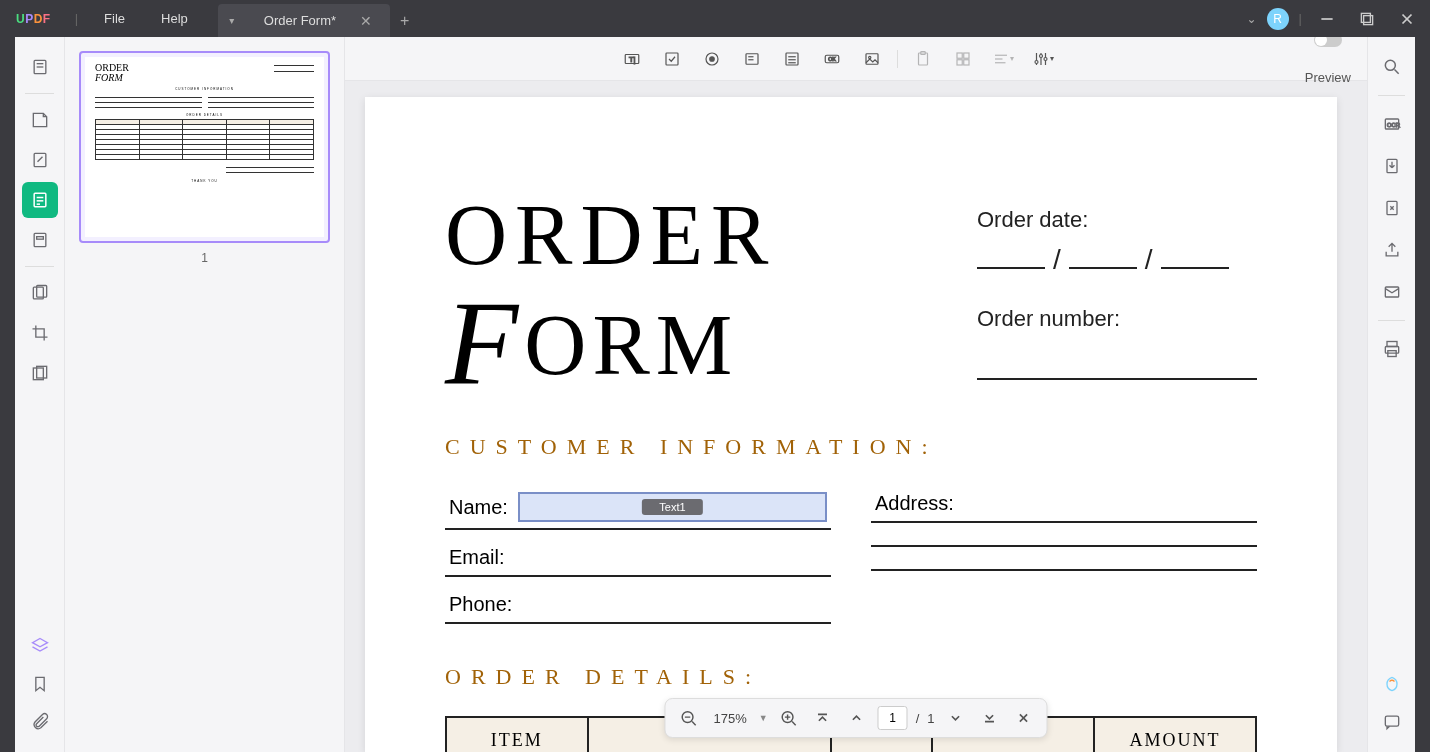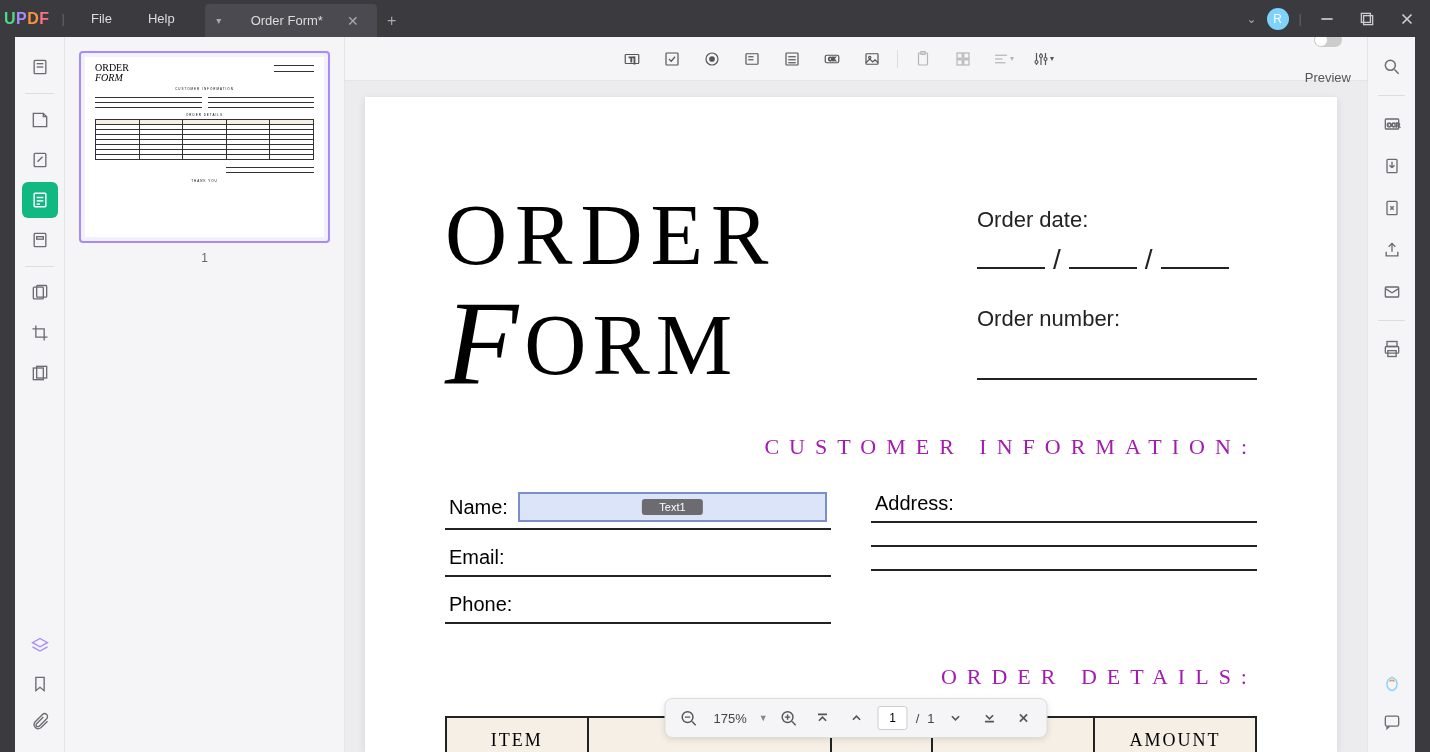--- a/index.html
+++ b/index.html
@@ -1,20 +1,20 @@
 <!DOCTYPE html>
 <html><head>
 <meta charset="utf-8">
 <style>
 * { box-sizing: border-box; margin: 0; padding: 0; }
 body { font-family: sans-serif; background: #3a3a3f; width: 1430px; height: 752px; overflow: hidden; position: relative; }
 
 
 .titlebar { height: 37px; background: #3a3a3f; display: flex; align-items: center; color: #ddd; font-size: 13px; }
-.logo { padding: 0 4px; font-weight: bold; font-size: 16px; letter-spacing: 0.5px; }
+.logo { padding: 0 16px; font-weight: bold; font-size: 12px; letter-spacing: 0.5px; }
 .logo .u { color: #4ade80; }
 .logo .p { color: #a78bfa; }
 .logo .d { color: #fb923c; }
 .logo .f { color: #fb7185; }
 .menu-sep { color: #666; padding: 0 8px; }
 .menu-item { padding: 0 18px; cursor: pointer; }
 .tab-area { display: flex; align-items: stretch; height: 100%; margin-left: 12px; }
 .tab-dropdown { width: 28px; display:flex; align-items:center; justify-content:center; background:#4a4a50; color:#aaa; font-size:10px; border-radius:4px 0 0 0; margin-top:4px;}
 .tab { background: #4a4a50; padding: 0 18px; display: flex; align-items: center; gap: 24px; margin-top: 4px; border-radius:0 4px 0 0; }
 .tab-close { color: #aaa; font-size: 14px; cursor: pointer; }
@@ -56,21 +56,21 @@
 .title-block { font-family: 'Times New Roman', serif; }
 .title-line1 { font-size: 86px; letter-spacing: 8px; font-weight: 400; line-height: 0.9; }
 .title-line2 { font-size: 86px; letter-spacing: 6px; font-weight: 400; line-height: 1; position: relative; }
 .script-f { font-family: cursive; font-style: italic; font-size: 120px; display: inline-block; transform: translateY(10px); }
 .order-meta { font-size: 22px; color: #222; padding-top: 10px; }
 .order-meta .label { margin-bottom: 8px; }
 .date-line { display: flex; gap: 8px; align-items: baseline; margin-bottom: 30px; font-size:28px;}
 .date-seg { border-bottom: 2px solid #222; min-width: 68px; height: 28px; display: inline-block; }
 .num-line { border-bottom: 2px solid #222; width: 280px; height: 28px; margin-top: 20px; }
 
-.section-title { text-align: right; font-size: 22px; letter-spacing: 10px; font-family: 'Times New Roman', serif; margin-bottom: 26px; color:#a21caf; }
+.section-title { text-align: left; font-size: 22px; letter-spacing: 10px; font-family: 'Times New Roman', serif; margin-bottom: 26px; color:#a16207; }
 
 .cust-grid { display: flex; gap: 40px; }
 .cust-col { flex: 1; }
 .field-row { display: flex; align-items: center; border-bottom: 2px solid #222; padding: 6px 4px; margin-bottom: 10px; font-size: 20px; }
 .field-label { margin-right: 10px; }
 .form-field { flex: 1; height: 30px; background: #dbe4f8; border: 2px solid #7a8fc7; position: relative; }
 .field-badge { position: absolute; left: 50%; top: 50%; transform: translate(-50%,-50%); background: #6b6b70; color: #fff; font-size: 11px; padding: 2px 17px; border-radius: 3px; }
 
 .order-table { width: 100%; border-collapse: collapse; margin-top: 20px; }
 .order-table th { background: #f5efe5; border: 2px solid #222; padding: 12px; font-family: 'Times New Roman', serif; font-size: 18px; letter-spacing: 2px; font-weight: 400; }

